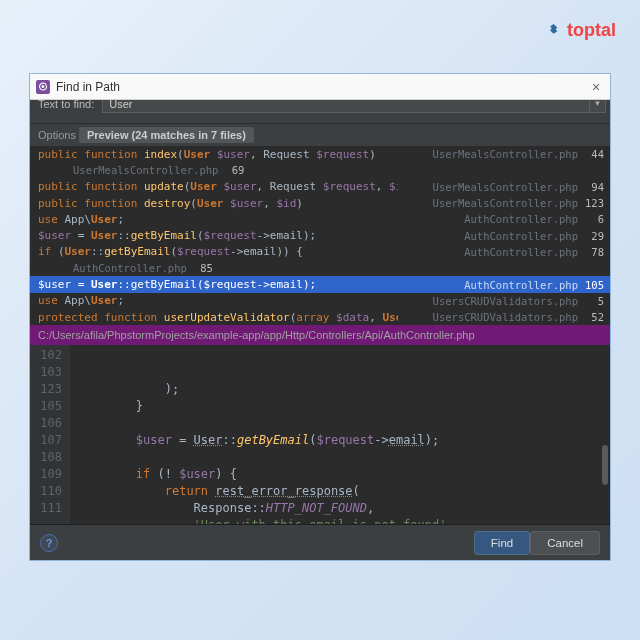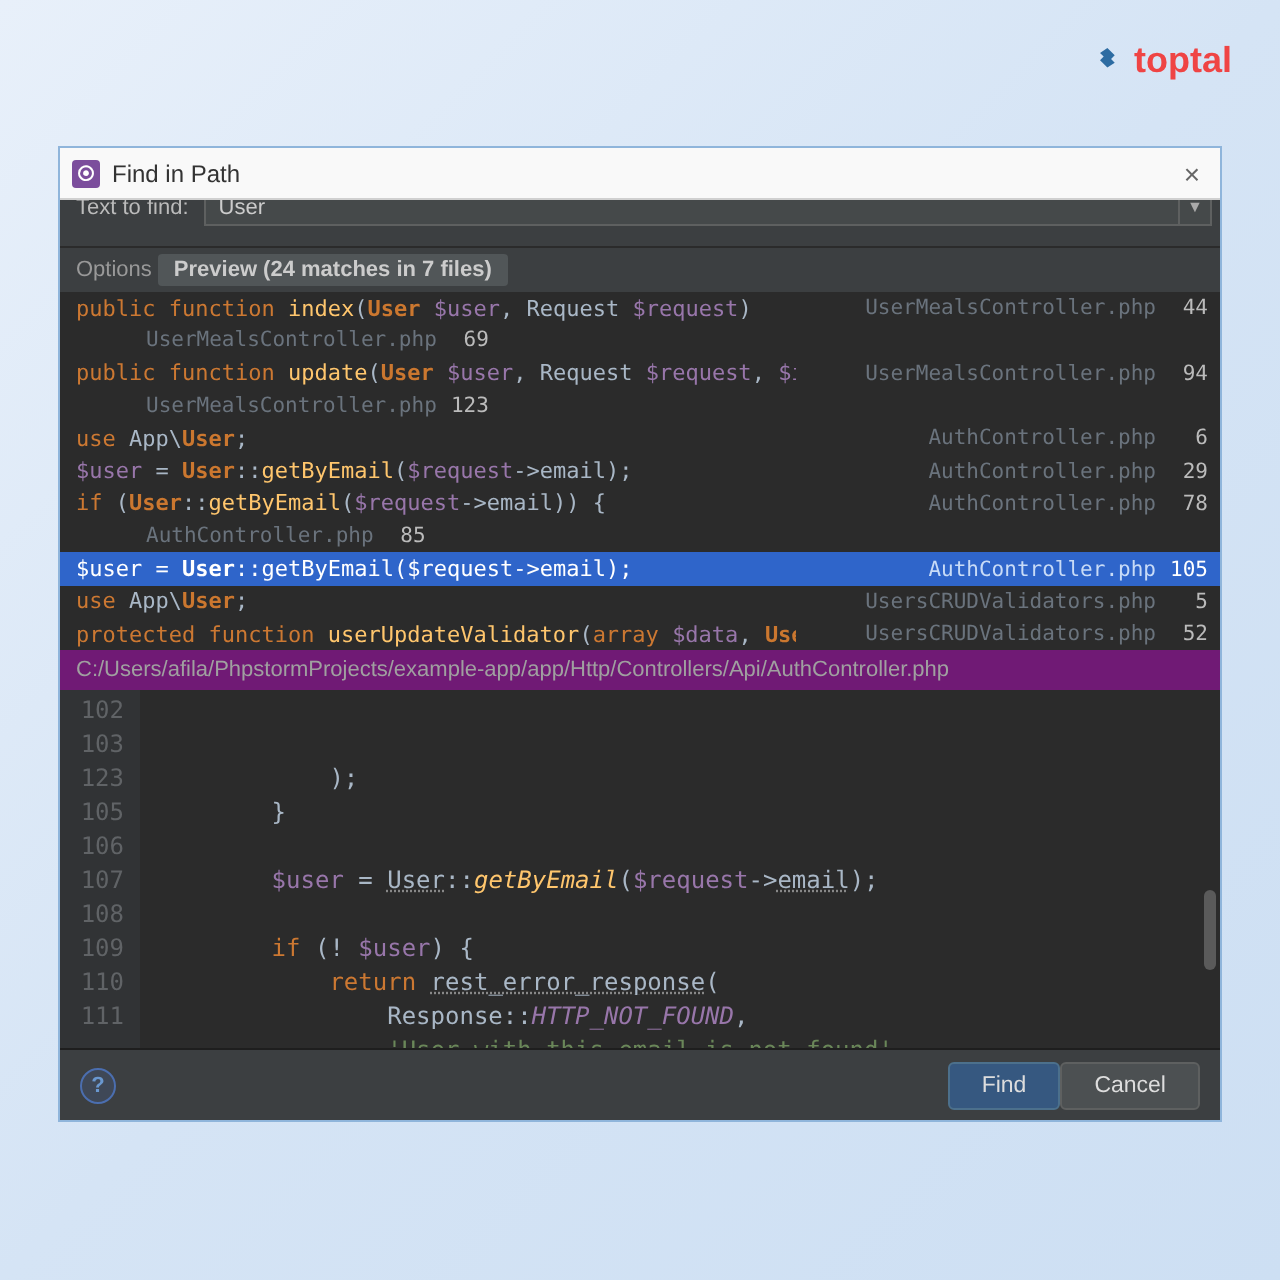--- a/index.html
+++ b/index.html
@@ -231,20 +231,21 @@
       <div class="result-row">
         <span class="file">UserMealsController.php</span>
         <span class="line">69</span>
       </div>
       <div class="result-row">
         <span class="code"><span class="tk-kw">public function </span><span class="tk-fn">update</span><span class="tk-txt">(</span><span class="tk-type">User </span><span class="tk-var">$user</span><span class="tk-txt">, Request </span><span class="tk-var">$request</span><span class="tk-txt">, </span><span class="tk-var">$id</span><span class="tk-txt">)</span></span>
         <span class="file">UserMealsController.php</span>
         <span class="line">94</span>
       </div>
       <div class="result-row">
+        <span class="code"><span class="tk-kw">public function </span><span class="tk-fn">destroy</span><span class="tk-txt">(</span><span class="tk-type">User </span><span class="tk-var">$user</span><span class="tk-txt">, </span><span class="tk-var">$id</span><span class="tk-txt">)</span></span>
         <span class="file">UserMealsController.php</span>
         <span class="line">123</span>
       </div>
       <div class="result-row">
         <span class="code"><span class="tk-kw">use </span><span class="tk-txt">App\</span><span class="tk-type">User</span><span class="tk-txt">;</span></span>
         <span class="file">AuthController.php</span>
         <span class="line">6</span>
       </div>
       <div class="result-row">
         <span class="code"><span class="tk-var">$user</span><span class="tk-txt"> = </span><span class="tk-type">User</span><span class="tk-txt">::</span><span class="tk-fn">getByEmail</span><span class="tk-txt">(</span><span class="tk-var">$request</span><span class="tk-txt">-&gt;email);</span></span>

